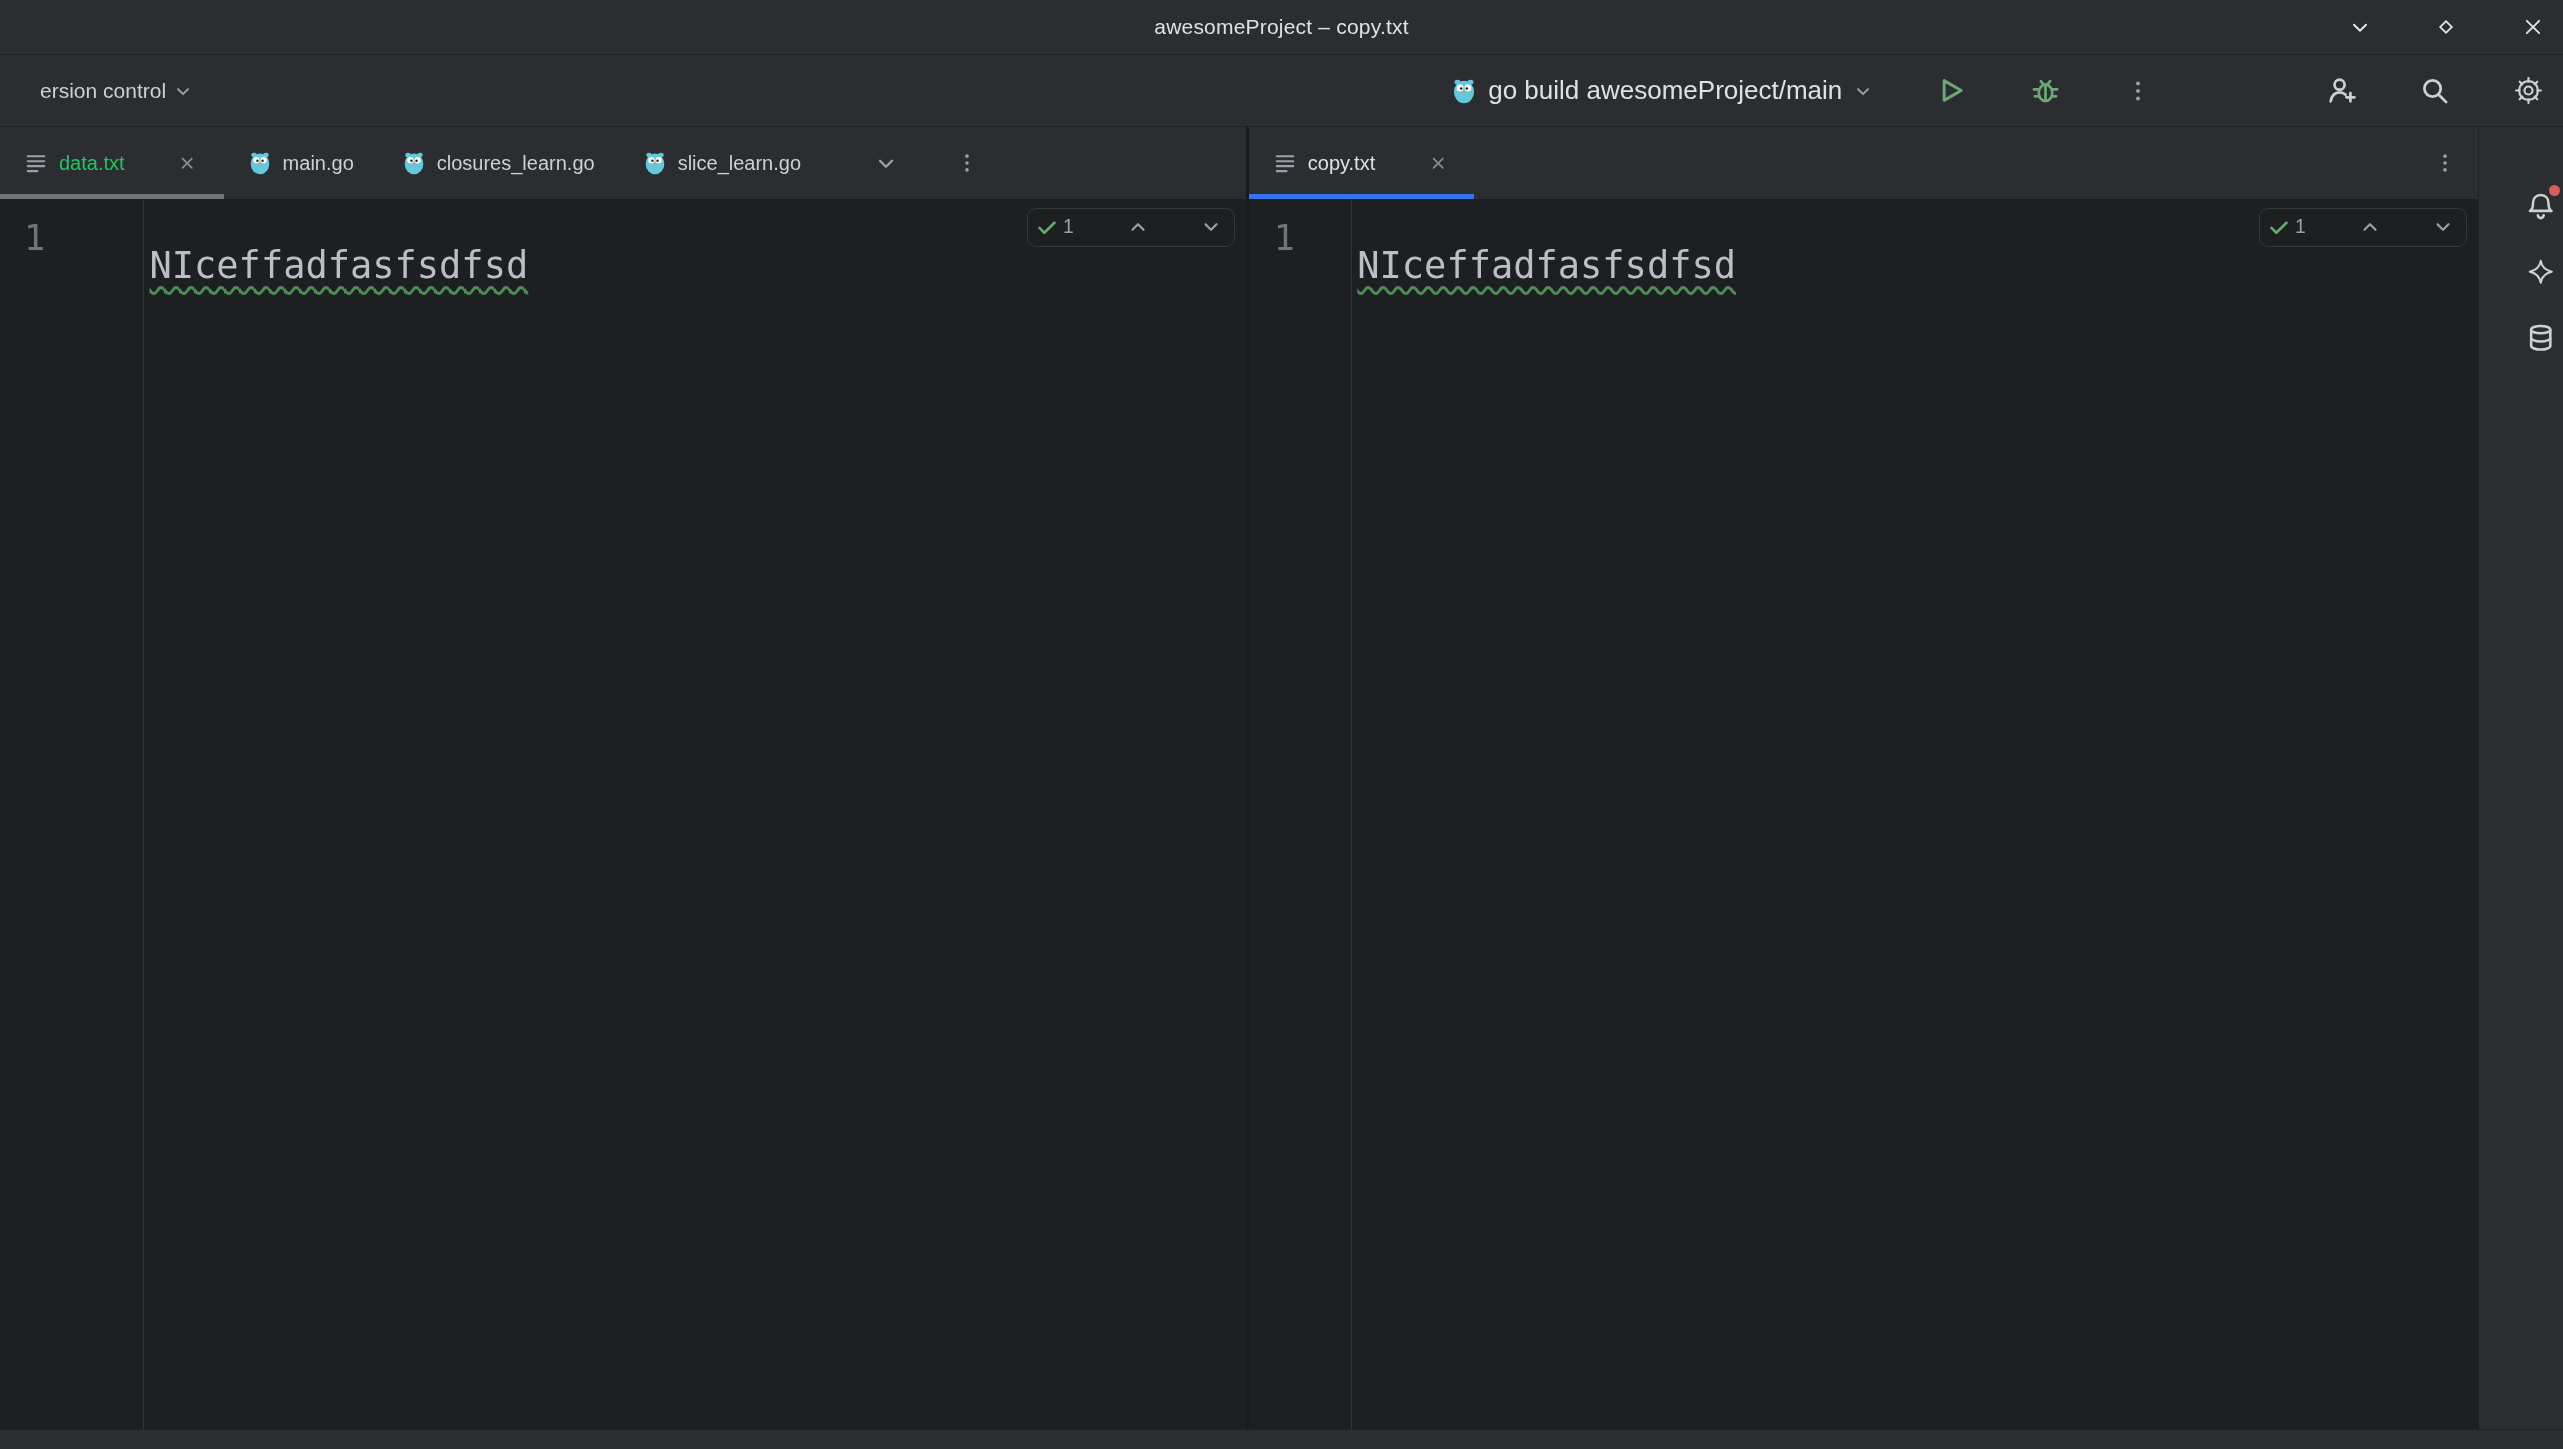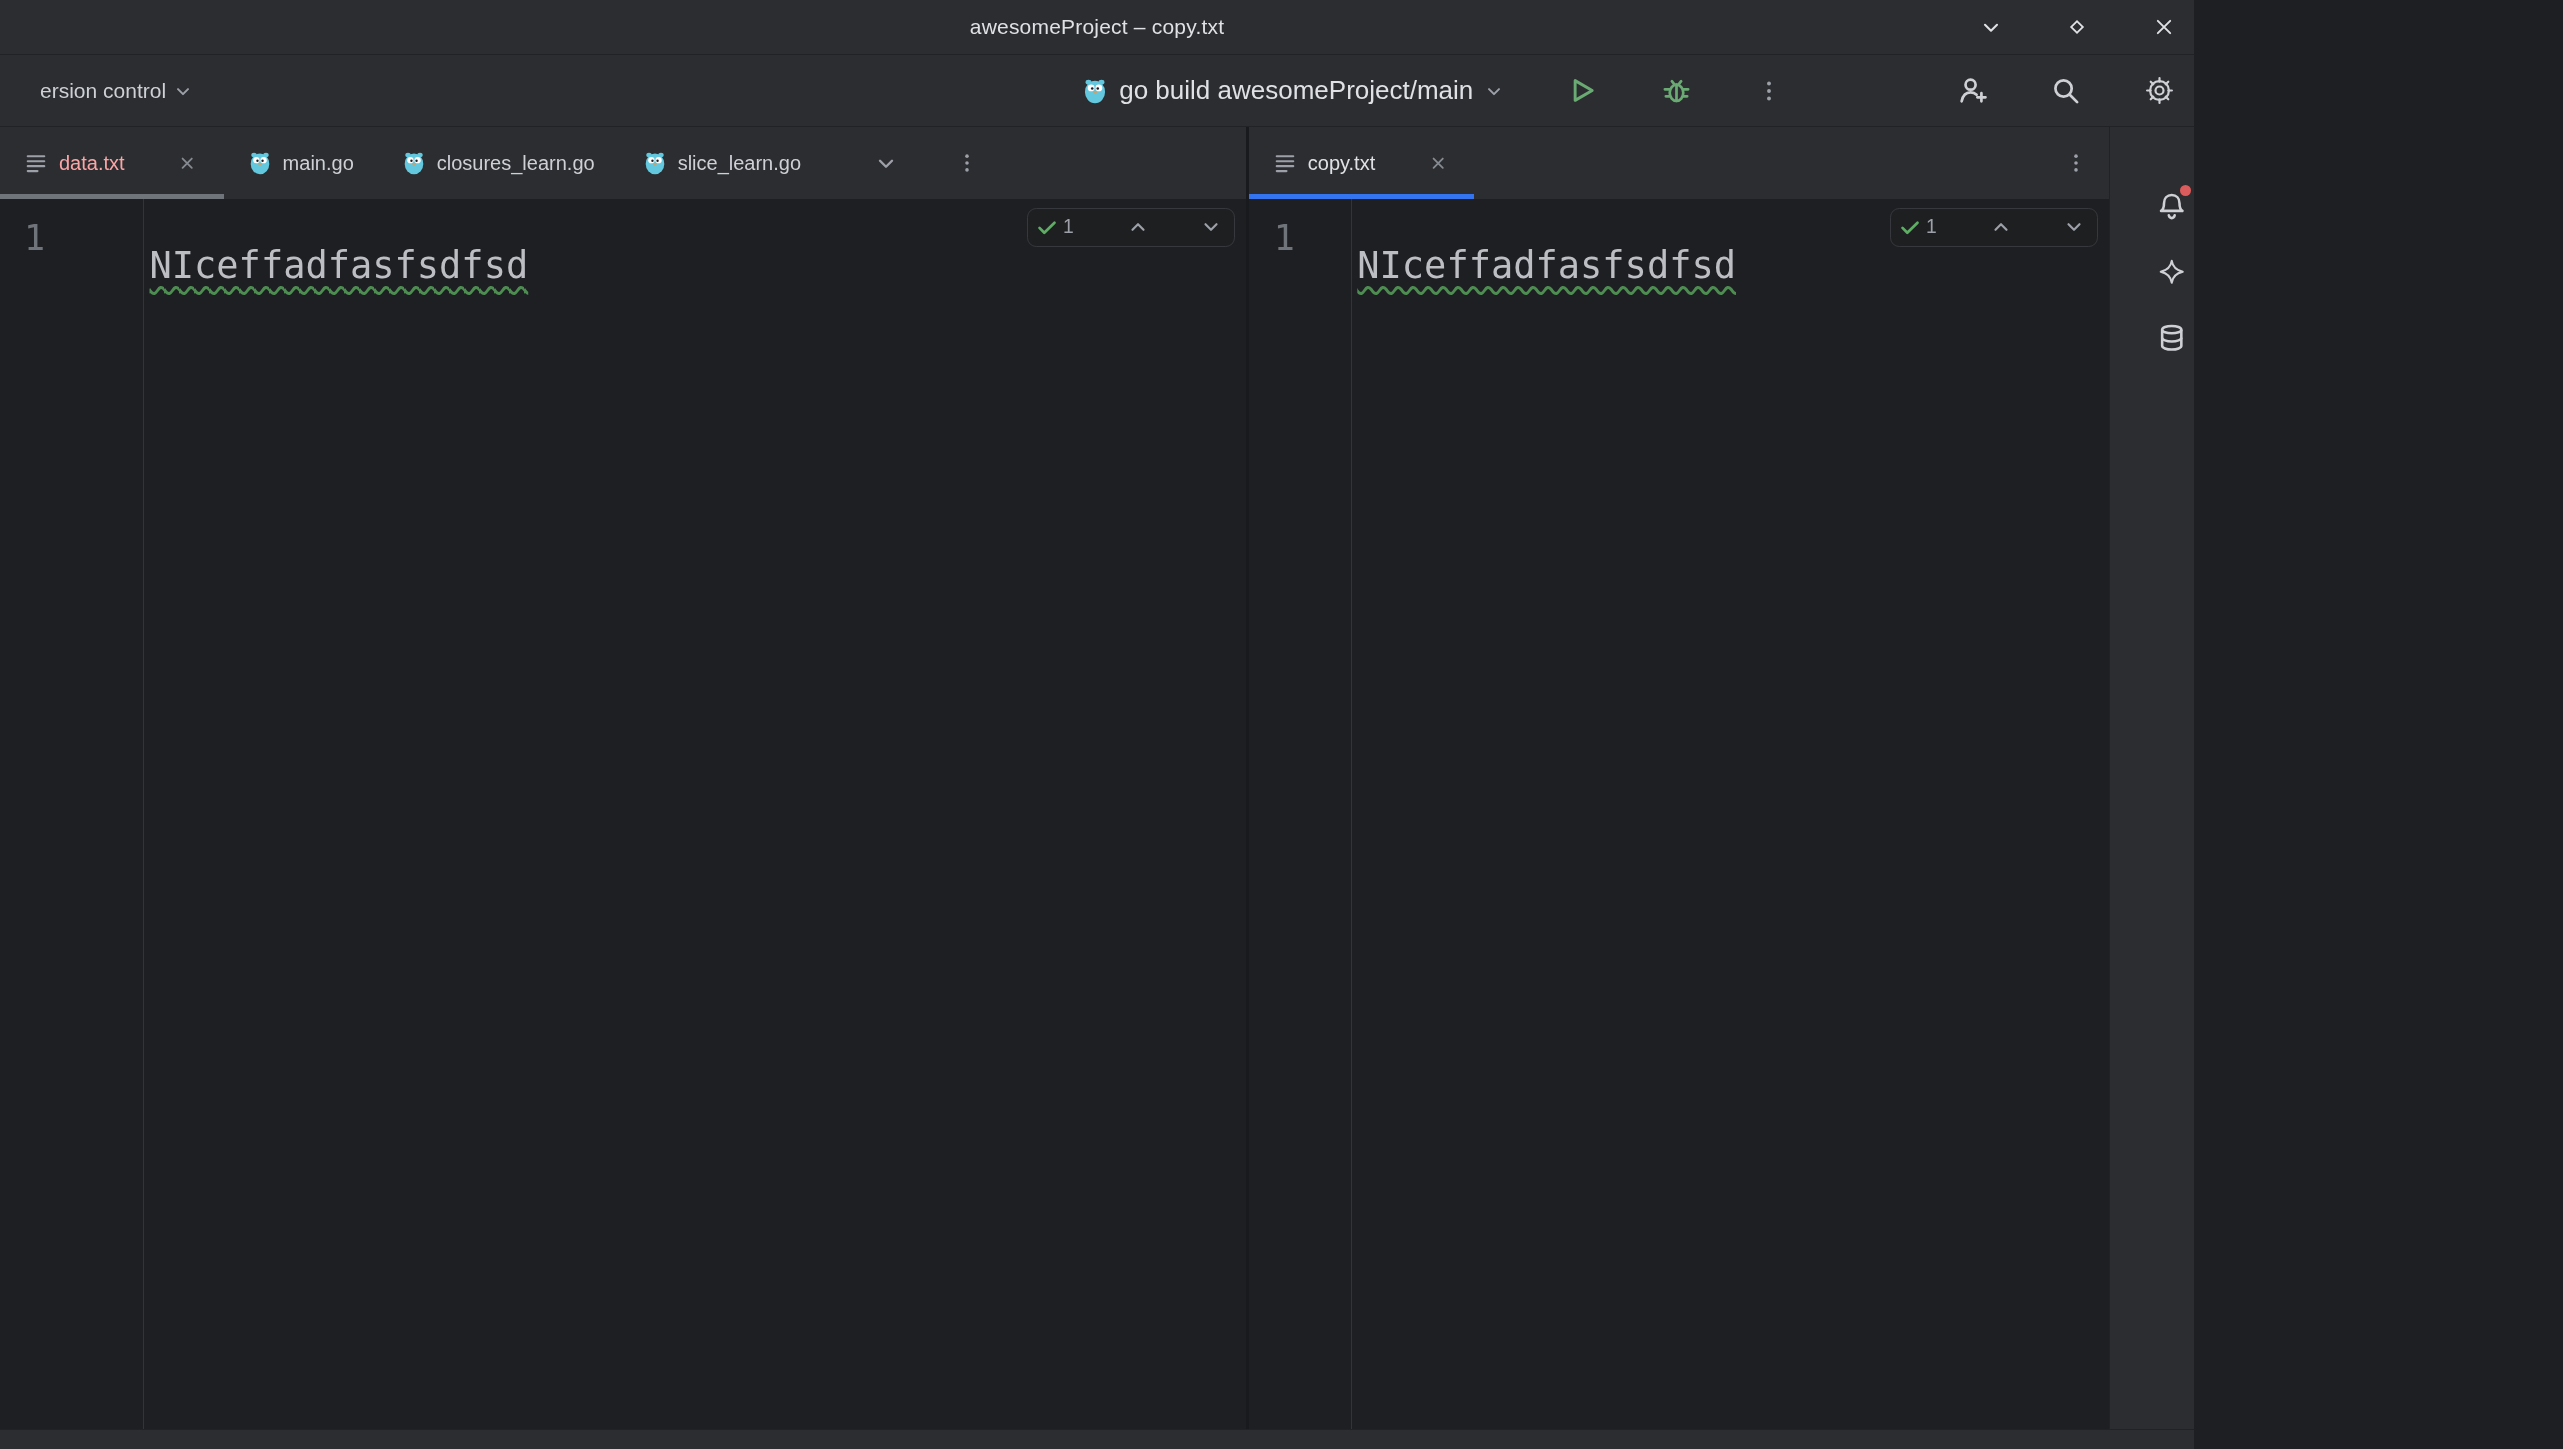--- a/index.html
+++ b/index.html
@@ -1,21 +1,21 @@
 <!DOCTYPE html>
 <html style="font-size:14.7px"><head>
 <meta charset="utf-8">
 <title>awesomeProject – copy.txt</title>
 <style>
   * { box-sizing: border-box; margin: 0; padding: 0; }
   html,body { width: 2563px; height: 1449px; background:#1e1f22; }
   body { font-family: "Liberation Sans", sans-serif; overflow: hidden; }
   button { background:none; border:none; cursor:pointer; font-family:inherit;margin-left:40px; }
 
-  .window { width:2194px; height:1449px; display:flex; flex-direction:column; background:#1e1f22; }
+  .window { width:2563px; height:1449px; display:flex; flex-direction:column; background:#1e1f22; }
 
   
   .titlebar { flex:0 0 55px; background:#2b2d30; position:relative; display:flex; align-items:center; justify-content:center; border-bottom:0.9px solid #202225; }
   .titlebar .title { font-size:21px; color:#dfe1e5; letter-spacing:0.2px; }
   .win-controls { position:absolute; right:11px; top:0; height:100%; display:flex; align-items:center; gap:7.4px; }
   .wc { width:39px; height:39px; display:grid; place-items:center; border-radius:5.5px; }
 
   
   .toolbar { flex:0 0 72px; background:#2b2d30; display:flex; align-items:center; border-bottom:0.9px solid #202225; padding-right:13px; }
   .vc-widget { display:flex; align-items:center; gap:7.4px; font-size:21px; color:#ced0d6; padding:7.4px 9.2px 7.4px 0; }
@@ -30,21 +30,21 @@
   .pane { display:flex; flex-direction:column; min-width:0; }
   .pane.left-pane { flex:0 0 1246px; }
   .pane.right-pane { flex:1; }
   .splitter { flex:0 0 2.8px; background:#191a1d; cursor:col-resize; }
 
   
   .tabbar { flex:0 0 72px; background:#2b2d30; display:flex; align-items:stretch; }
   .tab { display:flex; align-items:center; gap:11px; padding:0 24px; position:relative; font-size:20px; color:#ced0d6; cursor:pointer; white-space:nowrap; }
   .tab.sel { color:#dfe1e5;align-items:center; }
   .tab.sel::after { content:""; position:absolute; left:0; right:0; bottom:0; height:4.6px; background:#3574f0; }
-  .tab.sel-unfocused { color:#fca5a5;text-align:right; }
+  .tab.sel-unfocused { color:#22c55e;text-align:right; }
   .tab.sel-unfocused::after { content:""; position:absolute; left:0; right:0; bottom:0; height:4.6px; background:#6f737a; }
   .tab-close { width:24px; height:24px; display:grid; place-items:center; border-radius:4.6px; }
   .tab-aux-btn { width:41px; height:41px; display:grid; place-items:center; align-self:center; border-radius:5.5px; }
   .tab-spacer { flex:1; }
   .label-clip { max-width:129px; overflow:hidden; display:inline-block; }
 
   
   .editor { flex:1; background:#1e1f22; display:flex; position:relative; min-height:0; font-family:"DejaVu Sans Mono", monospace; }
   .gutter { flex:0 0 auto; border-right:0.9px solid #313438; color:#6f737a; font-size:35px; line-height:53px; padding-top:13px; cursor:pointer; }
   .left-pane .gutter { width:144px; padding-left:24px; }

